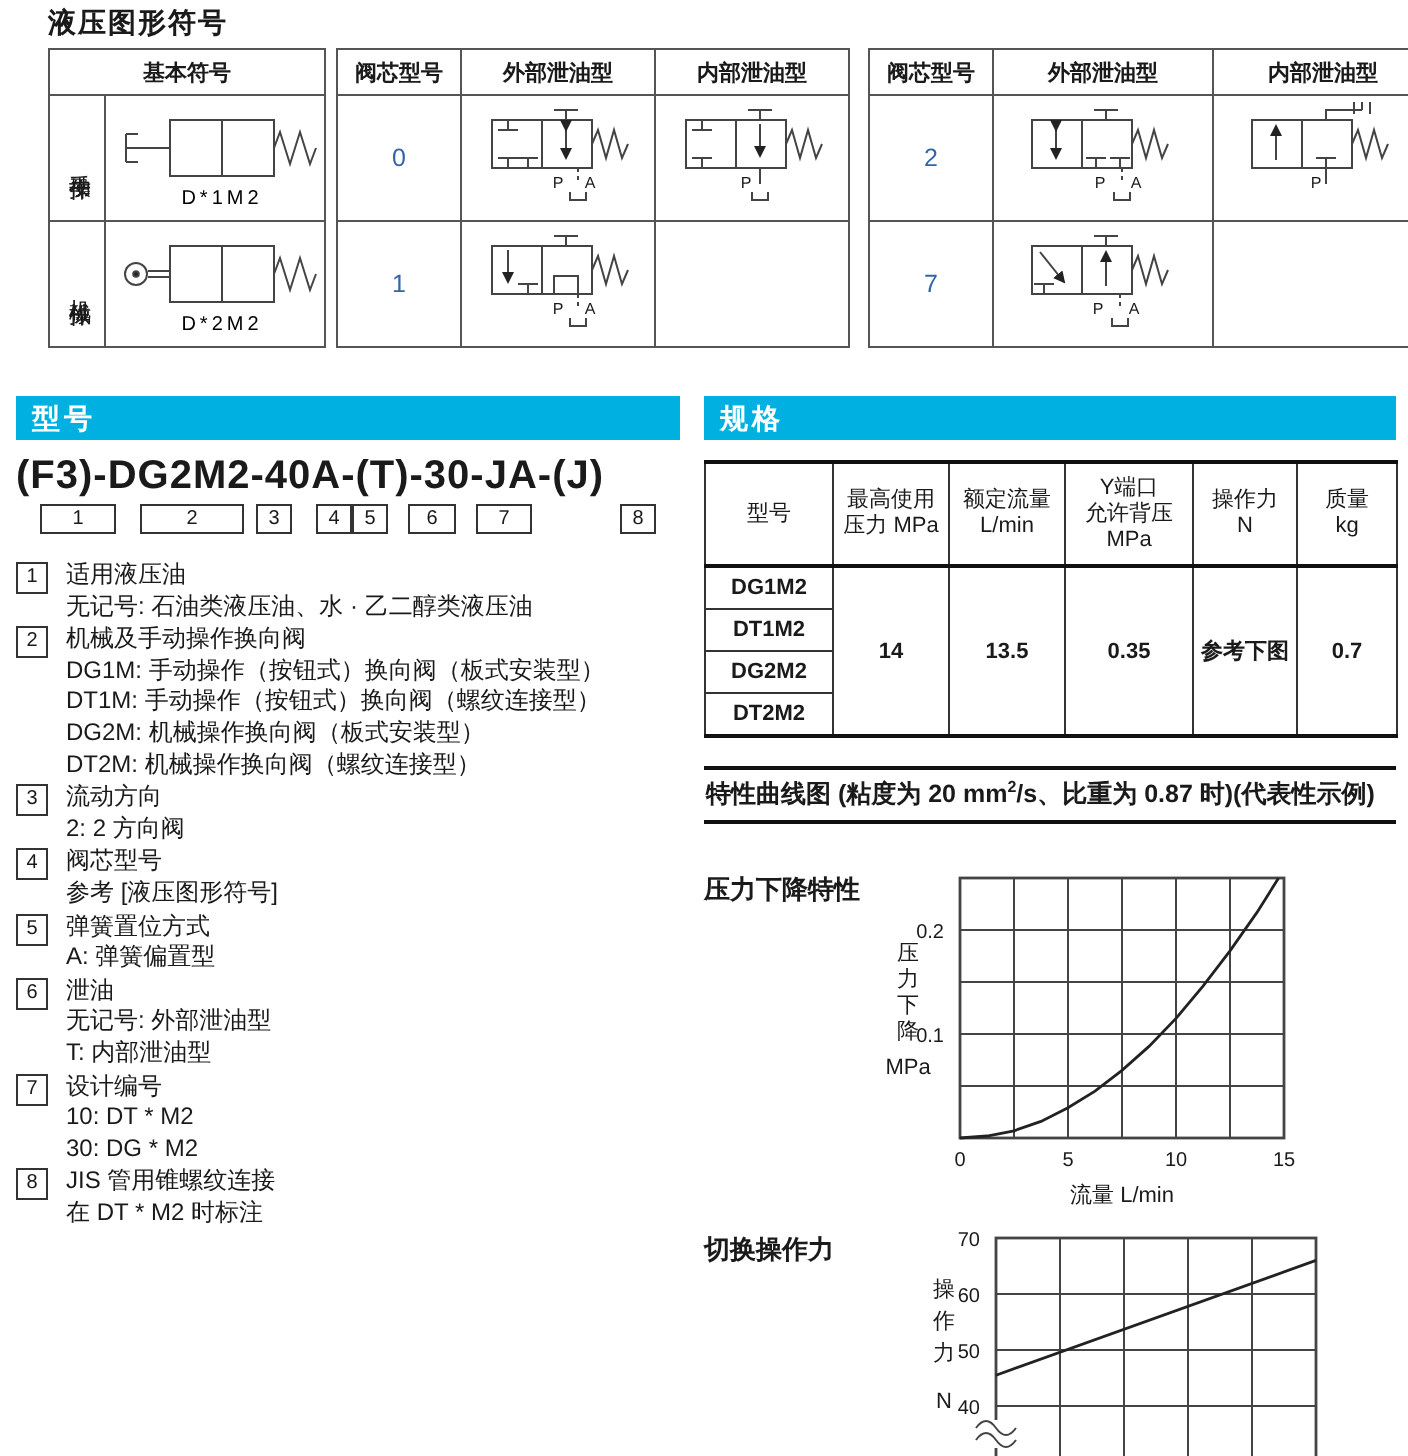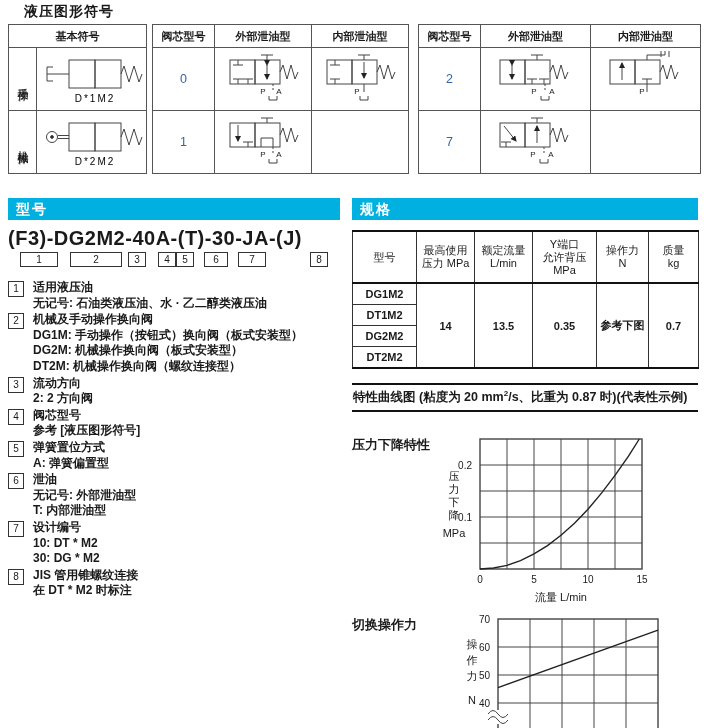--- a/index.html
+++ b/index.html
@@ -1,41 +1,41 @@
 <!DOCTYPE html>
 <html><head>
 <meta charset="utf-8">
 <style>
   html,body{margin:0;padding:0;background:#fff;}
   body{width:704px;height:728px;position:relative;overflow:hidden;
        font-family:"Liberation Sans",sans-serif;color:#1a1a1a;}
   .abs{position:absolute;}
   h1.pagetitle{font-size:14px;font-weight:bold;margin:0;letter-spacing:1px;}
   
-  table.sym{border-collapse:collapse;table-layout:fixed;}
+  table.sym{border-collapse:collapse;table-layout:fixed;margin-left:16px;}
   table.sym th,table.sym td{border:1px solid #555;text-align:center;padding:0;}
   table.sym th{font-size:11px;font-weight:bold;height:22px;}
   table.sym td{height:62px;font-size:11px;}
   .vlab{writing-mode:vertical-rl;text-orientation:upright;font-size:11px;letter-spacing:1px;}
   .spool{color:#3465a8;font-size:12.5px;}
   .symlabel{font-size:10px;letter-spacing:2px;}
   
   .secbar{background:#00b0e0;color:#fff;font-weight:bold;font-size:14px;
           height:22px;line-height:22px;padding:0 8px;letter-spacing:2px;}
   
   .modelcode{font-size:20px;font-weight:bold;letter-spacing:.5px;margin-top:7px;white-space:nowrap;}
   .digitrow{position:relative;height:17px;margin-top:2px;}
   .digitbox{position:absolute;top:0;height:13px;line-height:13px;border:1px solid #333;
             font-size:10px;text-align:center;}
   
   .mlist{margin-top:11px;}
   .mitem{display:flex;gap:9px;margin-bottom:1px;}
   .numbox{flex:none;width:14px;height:14px;border:1px solid #333;font-size:10px;
           text-align:center;line-height:14px;margin-top:1px;}
-  .mbody{font-size:12px;line-height:15.6px;font-weight:bold;}
+  .mbody{font-size:12px;line-height:15.6px;}
   
   table.spec{border-collapse:collapse;table-layout:fixed;margin-top:10px;
              border-top:2px solid #111;border-bottom:2px solid #111;}
   table.spec th,table.spec td{border:1px solid #333;text-align:center;padding:1px 2px;font-weight:bold;}
   table.spec th{font-size:11px;font-weight:normal;white-space:pre-line;line-height:13px;
                 border-bottom:2px solid #111;height:48px;}
   table.spec td{font-size:11px;height:18px;}
   
   .curvehead{margin-top:14px;border-top:2px solid #111;border-bottom:2px solid #111;
              font-weight:bold;font-size:12.5px;padding:4px 1px;}
@@ -264,20 +264,21 @@
       <div class="mbody">
         <div>适用液压油</div>
         <div>无记号: 石油类液压油、水 · 乙二醇类液压油</div>
       </div>
     </div>
     <div class="mitem">
       <div class="numbox">2</div>
       <div class="mbody">
         <div>机械及手动操作换向阀</div>
         <div>DG1M: 手动操作（按钮式）换向阀（板式安装型）</div>
+        <div>DT1M: 手动操作（按钮式）换向阀（螺纹连接型）</div>
         <div>DG2M: 机械操作换向阀（板式安装型）</div>
         <div>DT2M: 机械操作换向阀（螺纹连接型）</div>
       </div>
     </div>
     <div class="mitem">
       <div class="numbox">3</div>
       <div class="mbody">
         <div>流动方向</div>
         <div>2: 2 方向阀</div>
       </div>

